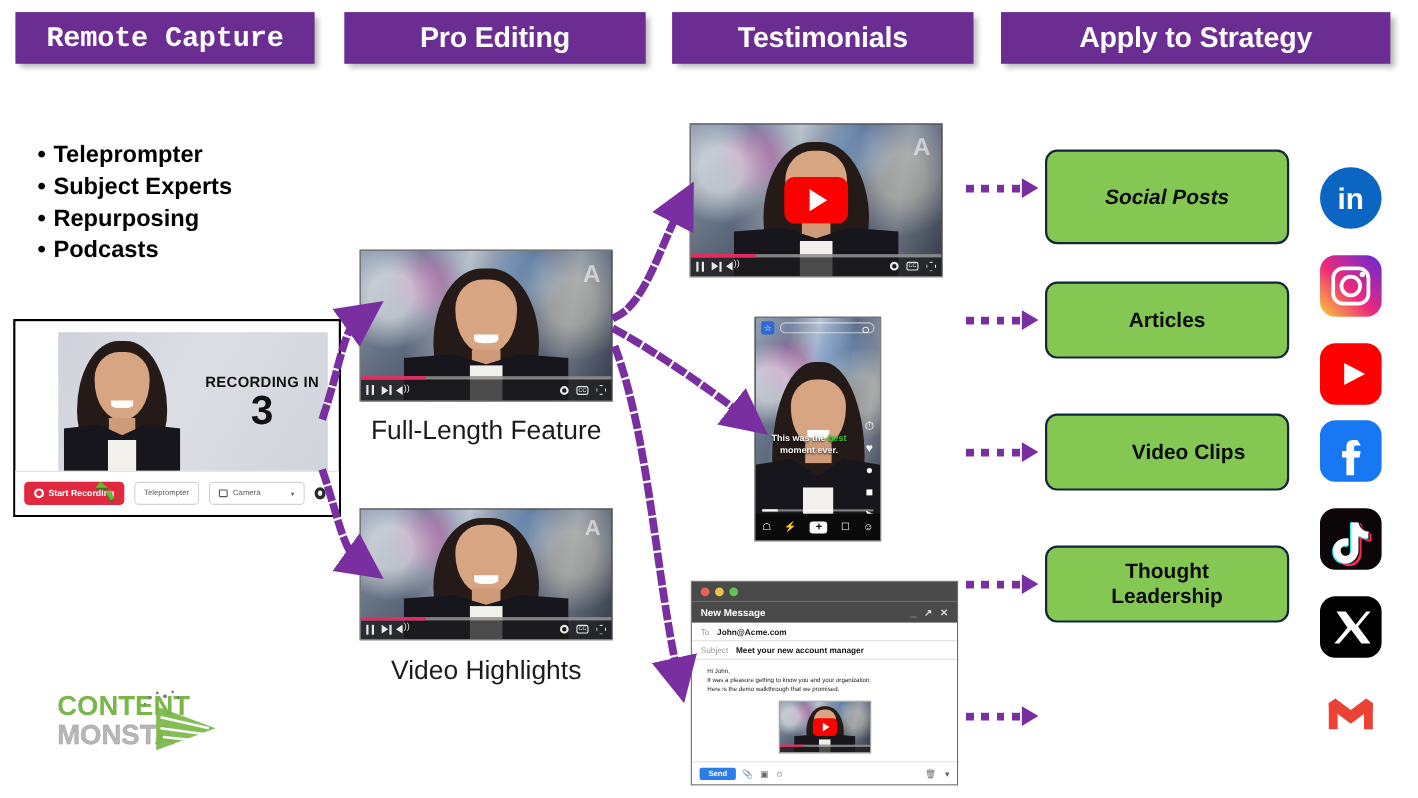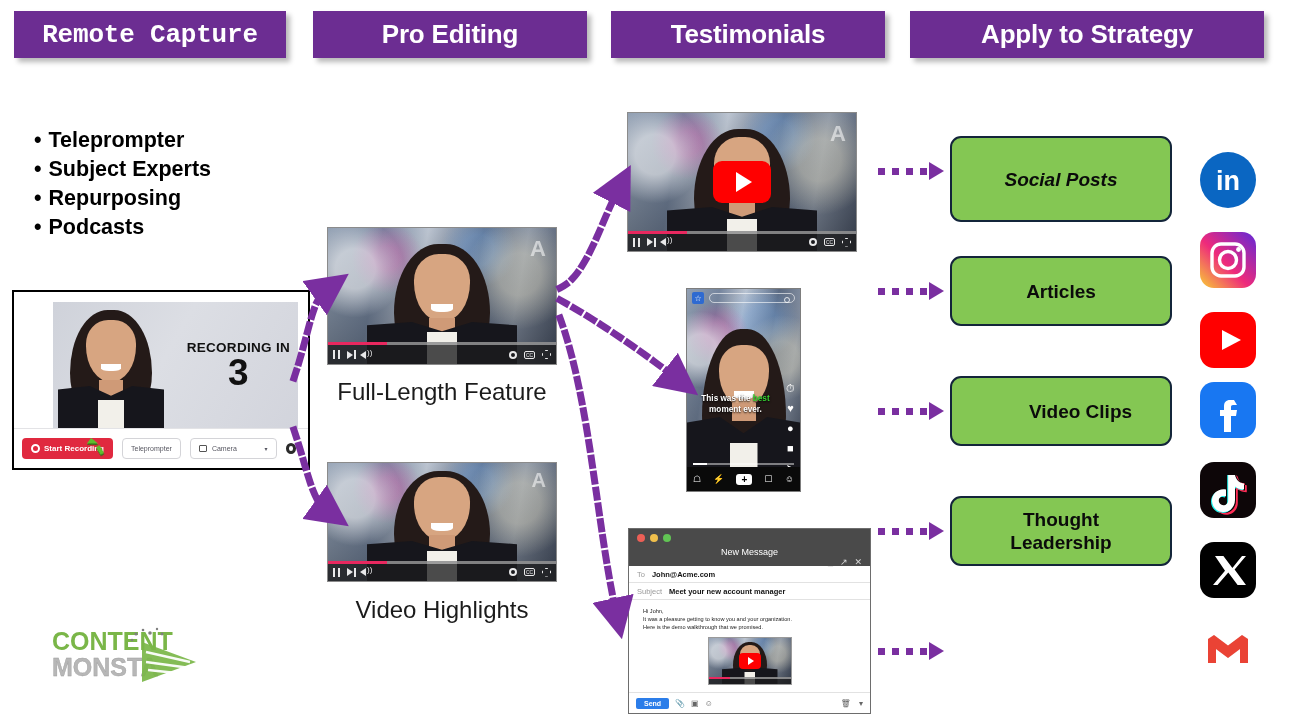--- a/index.html
+++ b/index.html
@@ -171,21 +171,21 @@
     display: flex; align-items: center; justify-content: space-around; z-index: 5; color: #fff; font-size: 9px; }
   .ph-nav .plus { background: #fff; color: #000; width: 16px; height: 11px; border-radius: 3px;
     display: flex; align-items: center; justify-content: center; font-size: 10px; font-weight: bold; }
 
   
   #email { position: absolute; left: 628px; top: 528px; width: 243px; height: 186px;
     background: #fff; border: 1px solid #6d6d6d; overflow: hidden; }
   .em-dots { height: 18px; background: #4a4a4a; display: flex; align-items: center; gap: 5px; padding: 0 8px; }
   .em-dots i { width: 8px; height: 8px; border-radius: 50%; display: block; }
   .em-title { height: 19px; background: #4a4a4a; color: #fff; display: flex; align-items: center;
-    padding: 0 8px; font-size: 9px; font-weight: normal; flex-direction: column; }
+    padding: 0 8px; font-size: 9px; font-weight: bold; }
   .em-title .wbtns { margin-left: auto; display: flex; gap: 7px; font-size: 9px; color: #d7d7d7; }
   .em-row { height: 17px; border-bottom: 1px solid #e2e2e2; display: flex; align-items: center;
     padding: 0 8px; gap: 7px; font-size: 7.5px; }
   .em-row .lbl { color: #9a9a9a; }
   .em-row .val { color: #111; font-weight: bold; }
   .em-body { padding: 7px 14px 0; font-size: 5.6px; color: #222; line-height: 8px; }
   .em-thumb { margin: 6px auto 0; width: 84px; height: 48px; position: relative;
     border: 1px solid #9a9a9a; overflow: hidden; }
   .em-foot { position: absolute; left: 0; right: 0; bottom: 0; height: 21px; border-top: 1px solid #e2e2e2;
     display: flex; align-items: center; gap: 6px; padding: 0 7px; }

